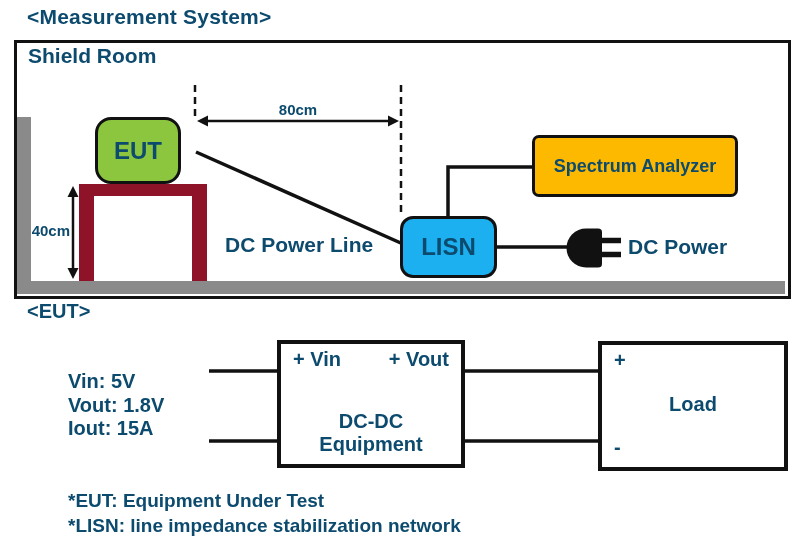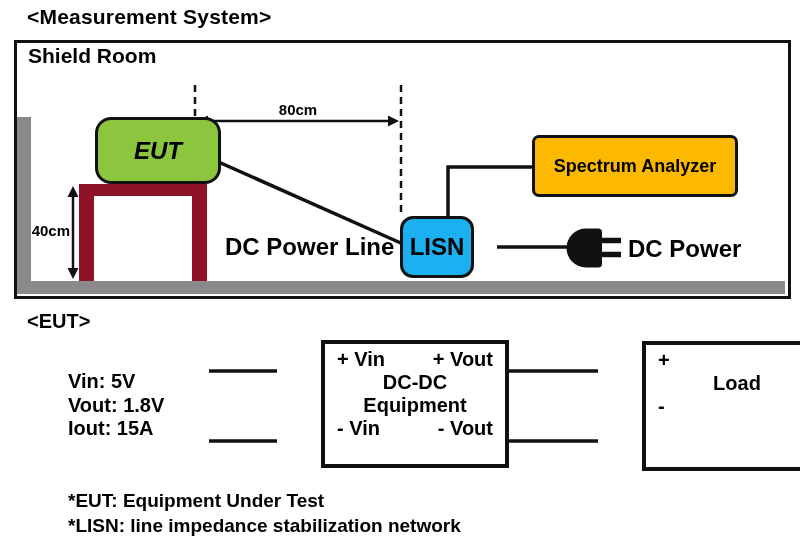--- a/index.html
+++ b/index.html
@@ -1,43 +1,43 @@
 <!DOCTYPE html>
 <html><head>
 <meta charset="utf-8">
 <style>
   html,body{margin:0;padding:0;background:#fff;}
   .canvas{
     position:relative;width:800px;height:547px;background:#fff;overflow:hidden;
-    font-family:"Liberation Sans",sans-serif;color:#000000;
+    font-family:"Liberation Sans",sans-serif;color:#0c4a6e;
   }
   .abs{position:absolute;}
   .section-title{font-size:21px;font-weight:700;letter-spacing:.2px;}
   .room{border:3px solid #111;background:#fff;}
   .room-label{font-size:21px;font-weight:700;}
   .ground{background:#8a8a8a;}
   .table{
     box-sizing:border-box;background:transparent;
     border-left:15px solid #8e1328;border-right:15px solid #8e1328;border-top:12px solid #8e1328;
   }
   .node{
     box-sizing:border-box;border:3px solid #111;display:flex;align-items:center;justify-content:center;
     font-weight:700;
   }
   .eut-node{background:#8cc63f;border-radius:16px;font-size:24px;}
   .lisn-node{background:#1db0f0;border-radius:13px;font-size:24px;}
   .sa-node{background:#fcb900;border-radius:7px;font-size:18px;}
   .dim-label{font-size:15px;font-weight:700;}
-  .wire-label{font-size:24px;font-weight:700;}
+  .wire-label{font-size:21px;font-weight:700;}
   svg.overlay{position:absolute;left:0;top:0;pointer-events:none;}
   .specs{font-size:20px;font-weight:700;line-height:23.5px;white-space:nowrap;}
   .iobox{
     box-sizing:border-box;border:4px solid #111;background:#fff;
-    display:flex;flex-direction:column;
-    padding:4px 12px 8px 12px;font-size:20px;font-weight:700;margin-left:44px;
+    display:flex;flex-direction:column;justify-content:space-between;
+    padding:4px 12px 8px 12px;font-size:20px;font-weight:700;
   }
   .iobox .row{display:flex;justify-content:space-between;}
   .iobox .center{text-align:center;line-height:23px;}
   .notes{font-size:19px;font-weight:700;line-height:25px;white-space:nowrap;}
   .eut-heading{font-size:20px;font-weight:700;}
 </style>
 </head>
 <body>
 
 <div class="canvas">
@@ -77,53 +77,49 @@
 
     <line x1="209" y1="371" x2="277" y2="371" stroke="#111" stroke-width="3.5"></line>
     <line x1="209" y1="441" x2="277" y2="441" stroke="#111" stroke-width="3.5"></line>
     <line x1="465" y1="371" x2="598" y2="371" stroke="#111" stroke-width="3.5"></line>
     <line x1="465" y1="441" x2="598" y2="441" stroke="#111" stroke-width="3.5"></line>
   </svg>
 
   <div class="abs dim-label" style="left:258px;top:101px;width:80px;text-align:center;">80cm</div>
   <div class="abs dim-label" style="left:28px;top:222px;width:42px;text-align:right;">40cm</div>
 
-  <div class="abs node eut-node" style="left:95px;top:117px;width:126px;height:67px;font-style:italic;">
+  <div class="abs node eut-node" style="left:95px;top:117px;width:86px;height:67px;">
     <span>EUT</span>
   </div>
-  <div class="abs node lisn-node" style="left:400px;top:216px;width:74px;height:62px;">
+  <div class="abs node lisn-node" style="left:400px;top:216px;width:97px;height:62px;">
     <span>LISN</span>
   </div>
   <div class="abs node sa-node" style="left:532px;top:135px;width:206px;height:62px;">
     <span>Spectrum Analyzer</span>
   </div>
 
   <div class="abs wire-label" style="left:225px;top:233px;">DC Power Line</div>
   <div class="abs wire-label" style="left:628px;top:235px;">DC Power</div>
 
-  <div class="abs eut-heading" style="left:27px;top:310px;">&lt;EUT&gt;</div>
+  <div class="abs eut-heading" style="left:27px;top:300px;">&lt;EUT&gt;</div>
 
   <div class="abs specs" style="left:68px;top:370px;">
     <div>Vin: 5V</div>
     <div>Vout: 1.8V</div>
     <div>Iout: 15A</div>
   </div>
 
   <div class="abs iobox" style="left:277px;top:340px;width:188px;height:128px;">
     <div class="row">
       <span>+ Vin</span>
       <span>+ Vout</span>
     </div>
     <div class="center">
       <div>DC-DC</div>
       <div>Equipment</div>
-    </div>
-    <div class="row">
-      <span>- Vin</span>
-      <span>- Vout</span>
     </div>
   </div>
 
   <div class="abs iobox" style="left:598px;top:341px;width:190px;height:130px;">
     <div>+</div>
     <div class="center">Load</div>
     <div>-</div>
   </div>
 
   <div class="abs notes" style="left:68px;top:488px;">

